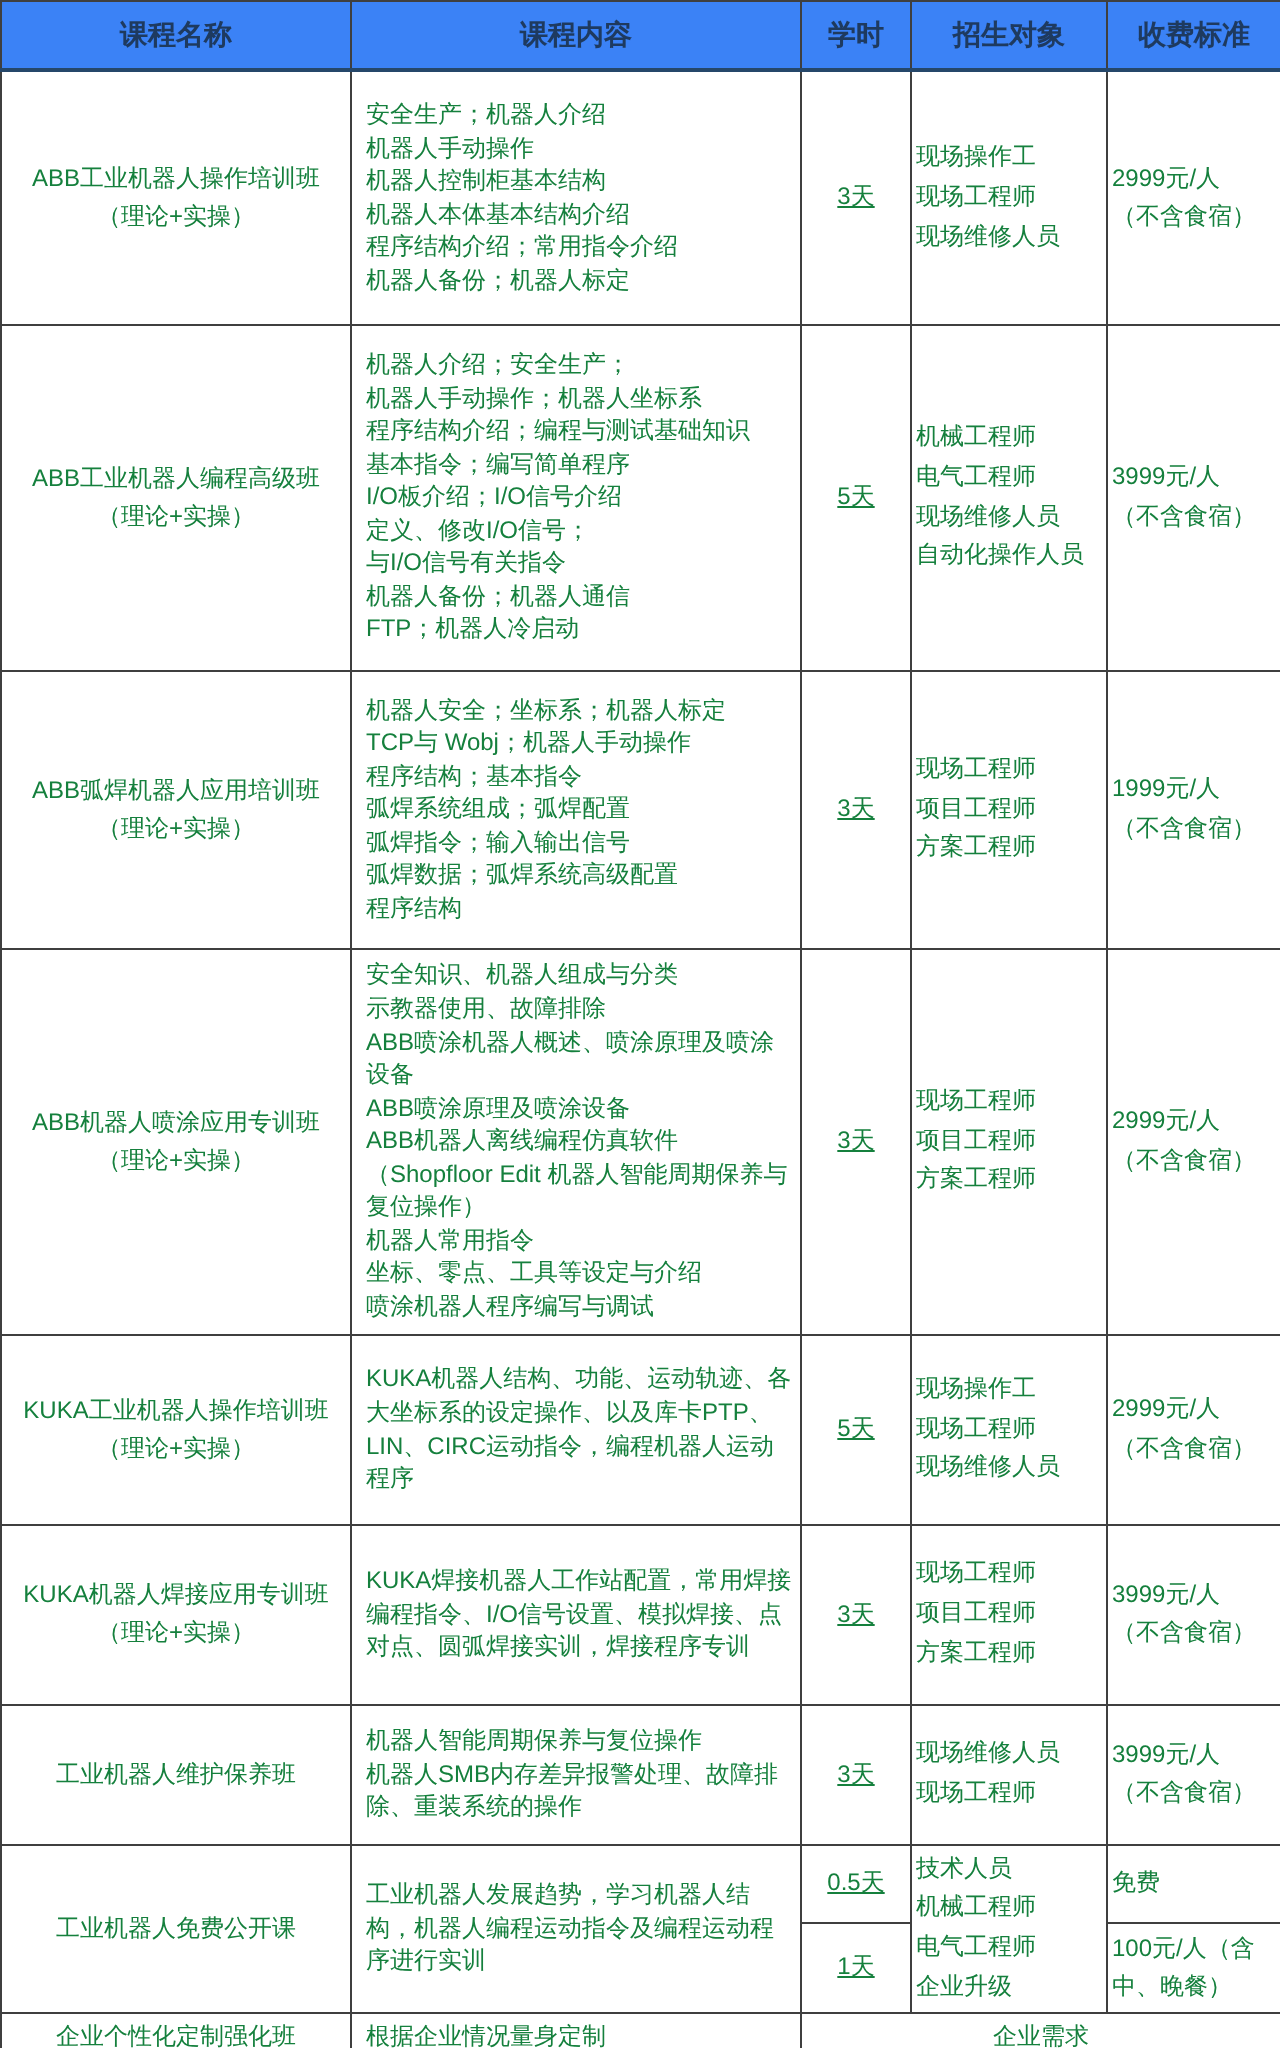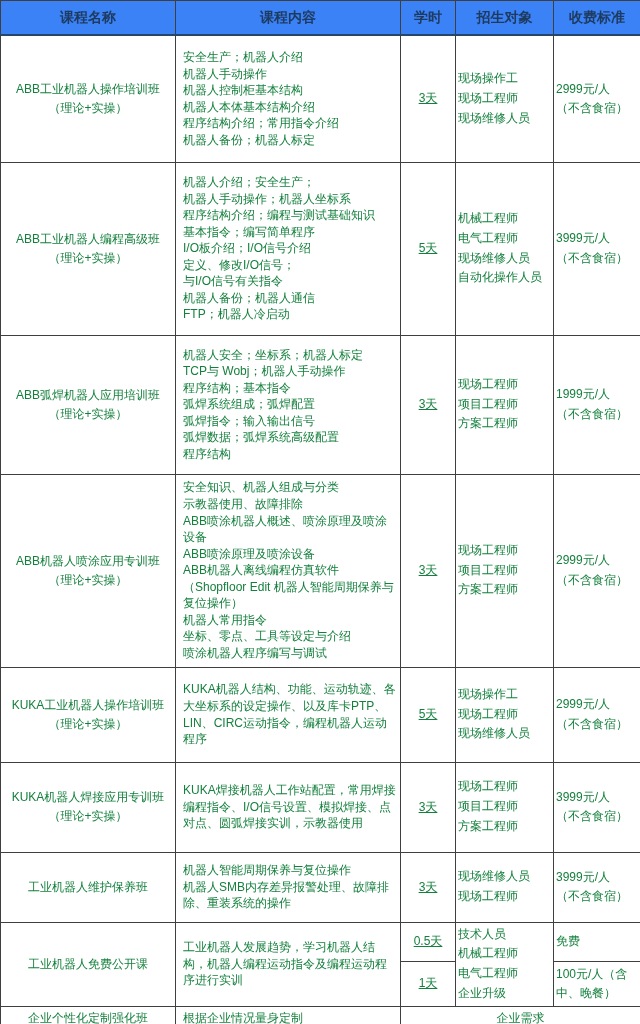--- a/index.html
+++ b/index.html
@@ -214,21 +214,21 @@
           <div>2999元/人</div>
           <div>（不含食宿）</div>
         </td>
       </tr>
       <tr style="height: 90px;">
         <td class="name">
           <div>KUKA机器人焊接应用专训班</div>
           <div>（理论+实操）</div>
         </td>
         <td class="content">
-          <div>KUKA焊接机器人工作站配置，常用焊接编程指令、I/O信号设置、模拟焊接、点对点、圆弧焊接实训，示教器使用</div>
+          <div>KUKA焊接机器人工作站配置，常用焊接编程指令、I/O信号设置、模拟焊接、点对点、圆弧焊接实训，焊接程序专训</div>
         </td>
         <td class="duration">
           <div>3天</div>
         </td>
         <td class="audience">
           <div>现场工程师</div>
           <div>项目工程师</div>
           <div>方案工程师</div>
         </td>
         <td class="fee">

